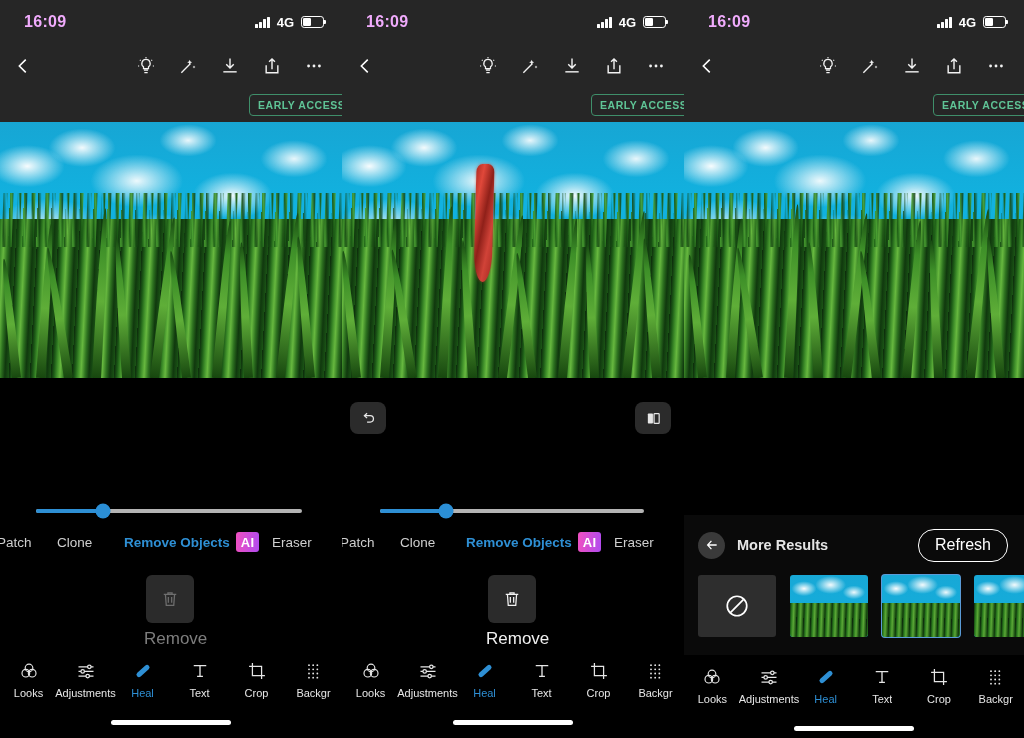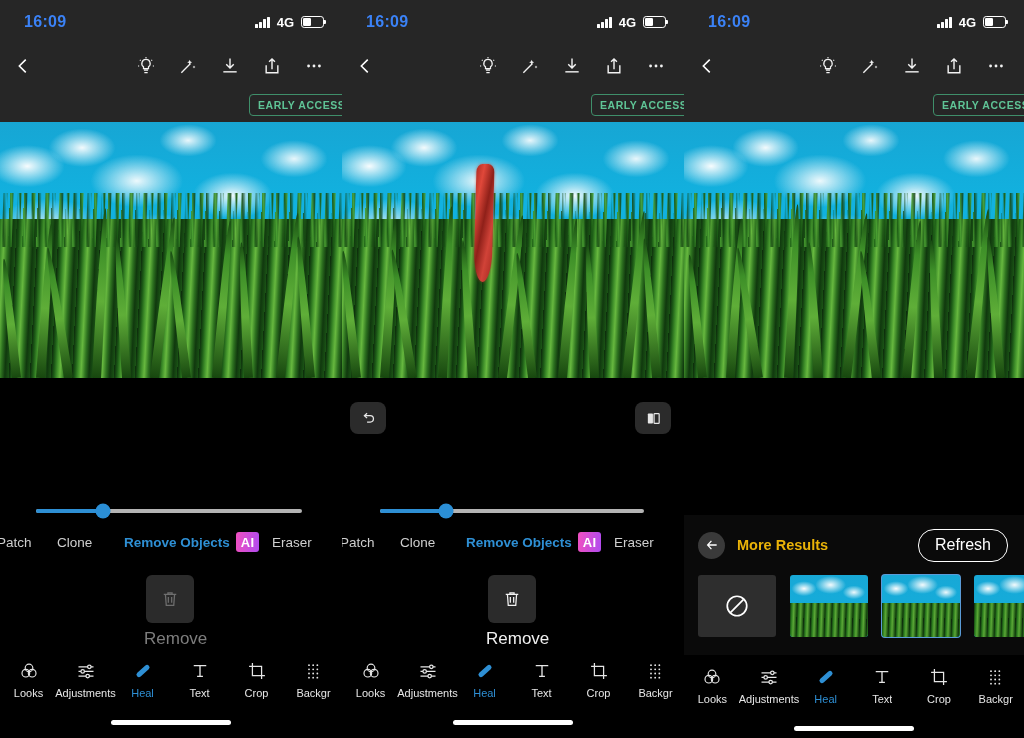--- a/index.html
+++ b/index.html
@@ -21,21 +21,21 @@
   .panel.p2 { width: 342px; }
   .panel.p3 { width: 340px; }
 
   
   .statusbar {
     height: 44px; background: #262626;
     display: flex; align-items: center;
     padding: 0 18px 0 24px;
     position: relative;
   }
-  .clock { color: #3b82f6; font-size: 16px; font-weight: bold; letter-spacing: .3px; }
+  .clock { color: #f0abfc; font-size: 16px; font-weight: bold; letter-spacing: .3px; }
   .status-right {
     margin-left: auto; display: flex; align-items: center; gap: 7px;
   }
   .sig { display: flex; align-items: flex-end; gap: 1.5px; height: 11px; }
   .sig i { display: block; width: 2.5px; background: #fff; border-radius: .5px; }
   .sig i:nth-child(1){height:4px}.sig i:nth-child(2){height:6px}
   .sig i:nth-child(3){height:8.5px}.sig i:nth-child(4){height:11px}
   .net { color: #fff; font-size: 13px; font-weight: 600; }
   .batt {
     width: 23px; height: 12px; border: 1.4px solid #fff; border-radius: 3.2px;
@@ -154,21 +154,21 @@
   }
   .remove-lbl { position: absolute; font-size: 17px; }
 
   
   .results { background: #0a0a0a; height: 140px; position: relative; }
   .res-head { display: flex; align-items: center; height: 60px; padding: 0 16px 0 14px; }
   .res-back {
     width: 27px; height: 27px; border-radius: 50%; background: #3a3a3a;
     display: flex; align-items: center; justify-content: center; flex: 0 0 auto;
   }
-  .res-title { color: #eab308; font-size: 14.5px; font-weight: bold; margin-left: 12px; }
+  .res-title { color: #e5e5e5; font-size: 14.5px; font-weight: bold; margin-left: 12px; }
   .refresh-btn {
     margin-left: auto; border: 1.4px solid #fff; color: #fff; border-radius: 16px;
     font-size: 16px; padding: 6.5px 16px; background: transparent;
     font-family: "Liberation Sans", sans-serif;
   }
   .thumbs { display: flex; gap: 14px; padding: 0 0 0 14px; }
   .thumb { width: 78px; height: 62px; border-radius: 3px; overflow: hidden; position: relative; flex: 0 0 auto; }
   .thumb.none { background: #2e2e2e; display: flex; align-items: center; justify-content: center; }
   .thumb.sel { outline: 2px solid #5a9bd8; outline-offset: -1px; }
   .thumb .tsky {

